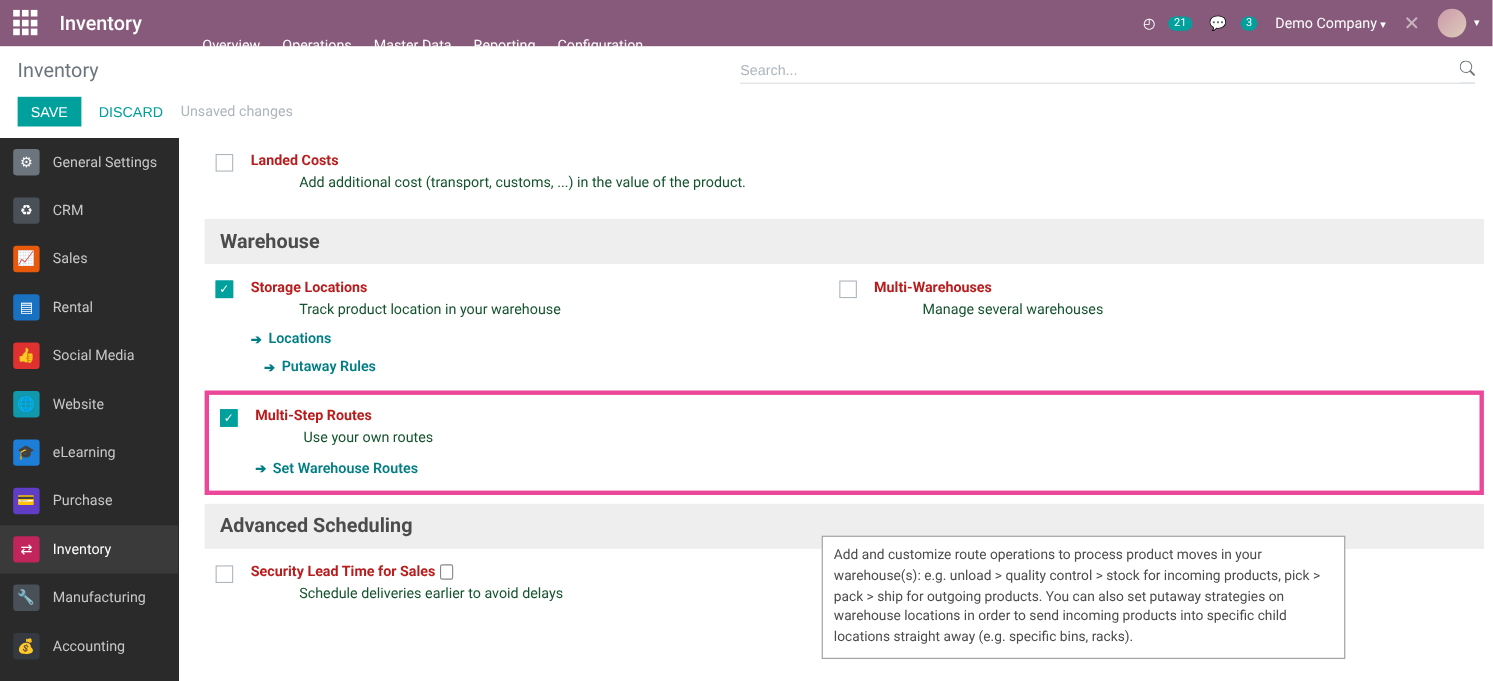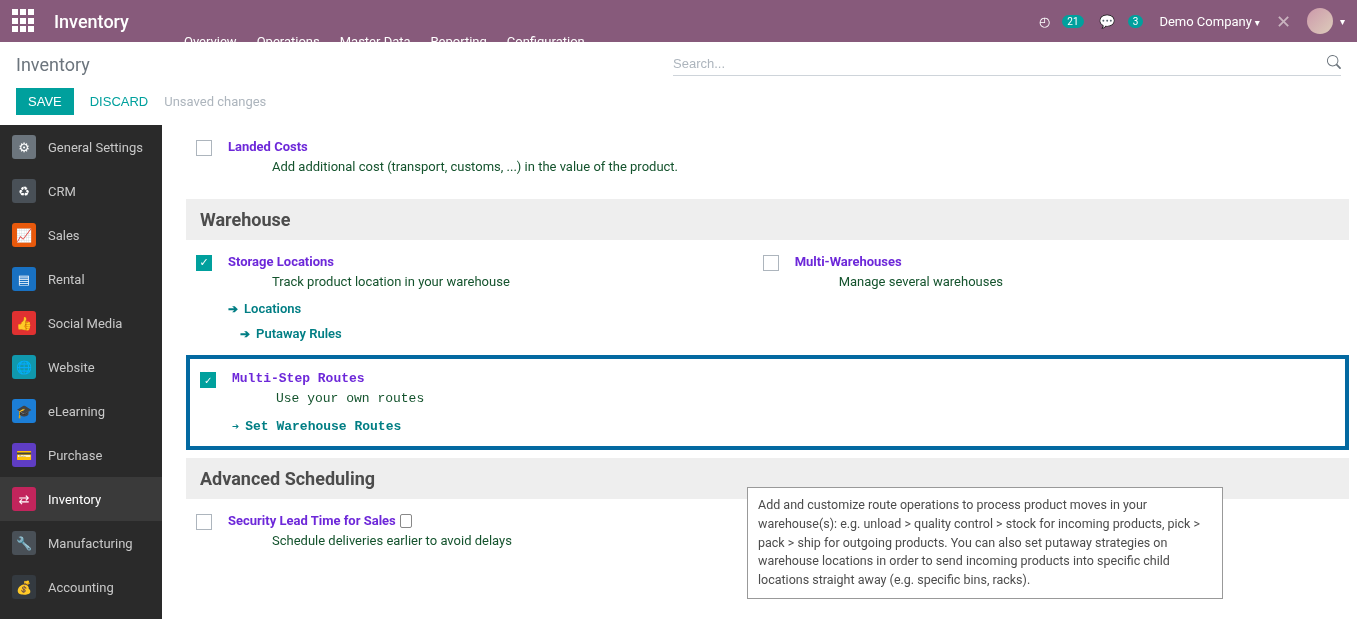--- a/index.html
+++ b/index.html
@@ -33,27 +33,27 @@
 .sb-item { display: flex; align-items: center; gap: 12px; padding: 10px 12px; color: #c8c8c8; font-size: 13px; cursor: pointer; }
 .sb-item.active { background: #3a3a3a; color: #fff; }
 .sb-icon { width: 24px; height: 24px; display: flex; align-items: center; justify-content: center; font-size: 13px; border-radius: 3px; color: #fff; flex-shrink: 0; }
 .content { flex: 1; overflow-y: auto; padding: 0 8px 0 24px; position: relative; }
 .setting-row { display: flex; padding: 14px 10px; gap: 18px; }
 .setting-col { display: flex; gap: 16px; width: 48%; }
 .chk { width: 16px; height: 16px; border: 1px solid #adb5bd; flex-shrink: 0; margin-top: 1px; display: flex; align-items: center; justify-content: center; cursor: pointer; }
 .chk.checked { background: #00a09d; border-color: #00a09d; }
 .chk.checked::after { content: "✓"; color: #fff; font-size: 11px; }
 .setting-body { flex: 1; }
-.setting-title { font-weight: 700; color: #6d28d9; font-size: 13px; margin-bottom: 3px; }
+.setting-title { font-weight: 700; color: #b91c1c; font-size: 13px; margin-bottom: 3px; }
 .setting-desc { color: #14532d; font-size: 13px; line-height: 1.5; margin-left: 44px; }
 .section-header { background: #eeeeee; padding: 10px 14px; font-weight: 700; font-size: 18px; color: #4c4c4c; margin-top: 8px; }
 .sublink { color: #017e84; font-weight: 600; font-size: 13px; margin-top: 10px; display: flex; align-items: center; gap: 6px; cursor: pointer; }
 .sublink.indent { margin-left: 12px; }
 .arrow { font-size: 12px; }
-.highlight-box { border: 4px solid #0369a1; padding: 6px; margin-bottom: 8px; font-family: Liberation Mono, monospace; }
+.highlight-box { border: 4px solid #ec4899; padding: 6px; margin-bottom: 8px; }
 .tooltip-box { position: absolute; left: 585px; top: 362px; width: 476px; background: #fff; border: 1px solid #999; padding: 8px 10px; font-size: 12.5px; color: #4c4c4c; line-height: 1.5; z-index: 100; }
 .content::-webkit-scrollbar { width: 12px; }
 .content::-webkit-scrollbar-thumb { background: #ccc; }
 .doc-icon { display: inline-block; width: 12px; height: 14px; border: 1px solid #888; border-radius: 2px; margin-left: 4px; vertical-align: middle; }
 .caret { font-size: 10px; margin-left: 3px; }
 </style>
 </head>
 <body>
 
 <div class="topnav">

